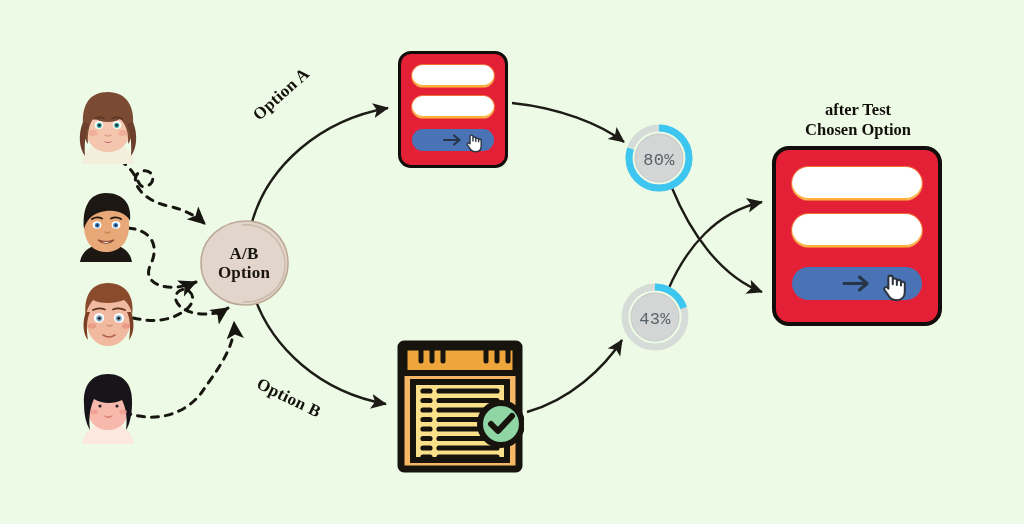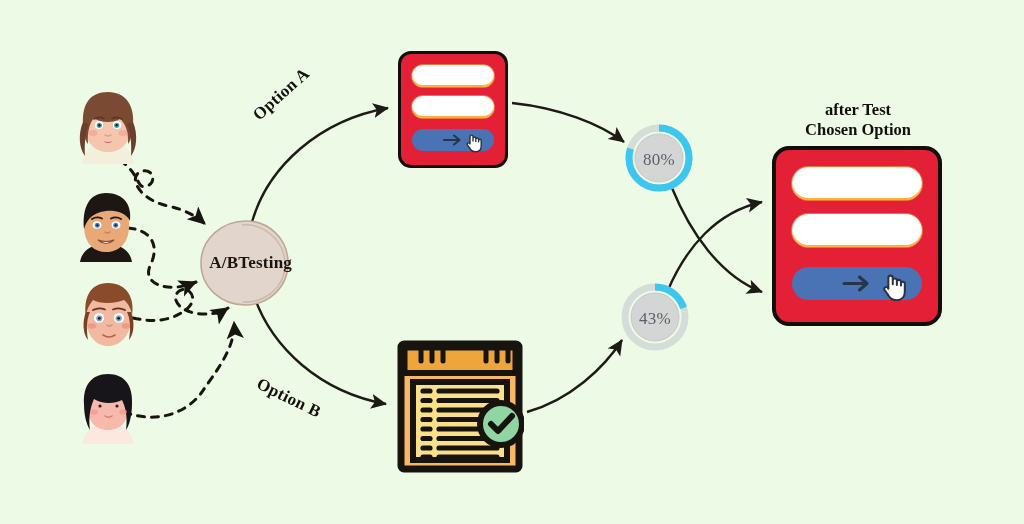--- a/index.html
+++ b/index.html
@@ -39,23 +39,23 @@
     top: 218px;
     width: 96px;
     height: 90px;
     z-index: 5;
   }
   .hub-label {
     position: absolute;
     left: 0; top: 0;
     width: 96px; height: 90px;
     display: flex;
-    flex-direction: row;
+    flex-direction: column;
     align-items: center;
-    justify-content: flex-end;
+    justify-content: center;
     font-family: "Liberation Serif", serif;
     font-weight: bold;
     font-size: 17px;
     line-height: 1.12;
     color: #18140f;
     text-align: center;
     letter-spacing: .2px;
   }
 
   
@@ -148,21 +148,21 @@
   .ring { position: absolute; z-index: 4; }
   #ring-80 { left: 623px; top: 122px; }
   #ring-20 { left: 619px; top: 281px; }
   .ring-text {
     position: absolute;
     left: 0; top: 0;
     width: 100%; height: 100%;
     display: flex;
     align-items: center;
     justify-content: center;
-    font-family: Liberation Serif, serif;
+    font-family: Liberation Mono, monospace;
     font-size: 17px;
     color: #5a6168;
     letter-spacing: .3px;
   }
 
   
   #doc-option-b { left: 396px; top: 339px; z-index: 3; }
 </style>
 </head>
 <body>
@@ -270,21 +270,21 @@
     <path d="M31,48 q3.5,2.5 7,0" stroke="#d87f70" stroke-width="1.5" fill="none" stroke-linecap="round"></path>
   </svg>
 
   <div class="hub">
     <svg width="96" height="90" viewBox="0 0 96 90">
       <path d="M50,3 C72,3 92,20 92,45 C92,70 72,87 49,87 C26,87 5,70 5,45 C5,20 27,3 50,3Z" fill="#e2d5cb" stroke="#bda896" stroke-width="1.6"></path>
       <path d="M46,7 C66,5 88,21 89,45 C90,69 69,85 47,84" fill="none" stroke="#c6b2a0" stroke-width="1.4" opacity=".8"></path>
     </svg>
     <div class="hub-label">
       <span>A/B</span>
-      <span>Testing</span>
+      <span>Option</span>
     </div>
   </div>
 
   <div class="edge-label" id="label-option-a">Option A</div>
   <div class="edge-label" id="label-option-b">Option B</div>
 
   <div class="form-card card-small">
     <div class="field"></div>
     <div class="field"></div>
     <div class="submit-btn">

